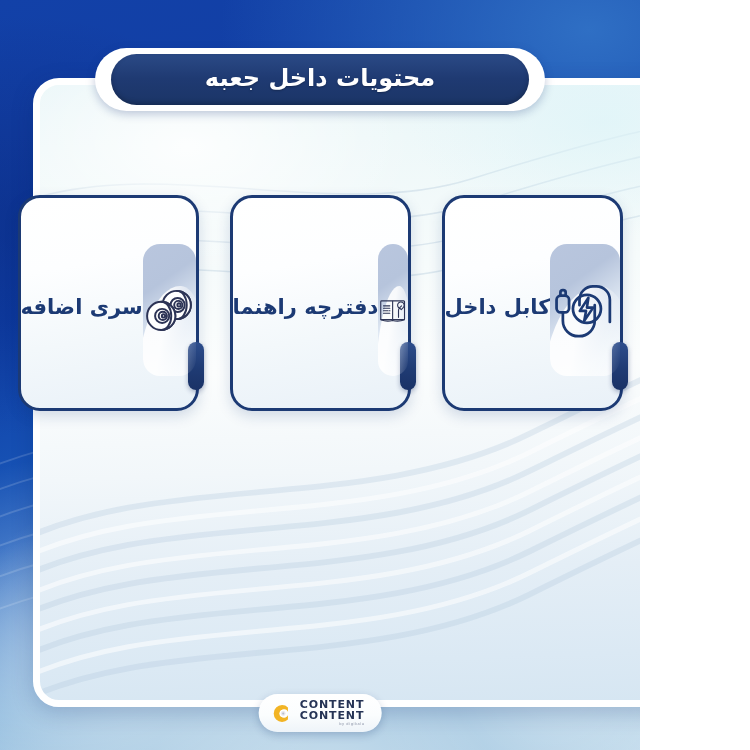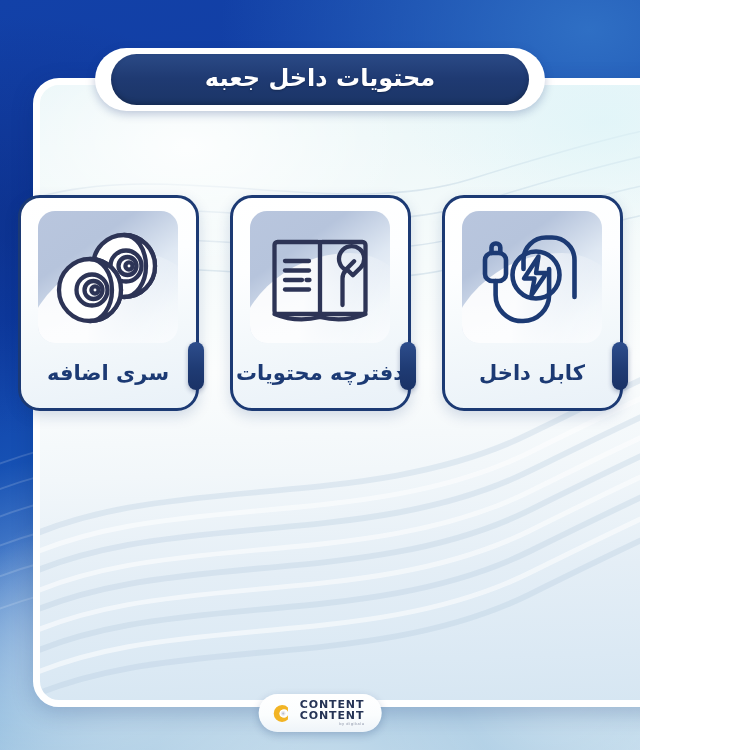--- a/index.html
+++ b/index.html
@@ -76,21 +76,21 @@
     display:flex;justify-content:center;gap:31px;
     direction:rtl;z-index:4;
   }
   .card{
     position:relative;width:181px;height:216px;
     border:3.5px solid #1c3a74;
     border-radius:22px;
     box-sizing:border-box;
     background:linear-gradient(170deg,#ffffff 0%,#fdfeff 32%,#f3f8fb 64%,#e9f1f8 100%);
     box-shadow:0 5px 14px rgba(20,55,120,.17);
-    display:flex;flex-direction:column;align-items:center;
+    display:flex;align-items:center;
     padding-top:13px;
   }
   .icon-tile{
     width:140px;height:132px;border-radius:17px;
     background:linear-gradient(145deg,#b9c6de 0%,#b6c4dc 30%,#dfe8f3 58%,#f2f7fb 82%,#fafcfe 100%);
     position:relative;overflow:hidden;
     display:flex;align-items:center;justify-content:center;
   }
   .icon-tile svg{position:relative;z-index:2;display:block;}
   .tile-sweep{
@@ -232,21 +232,21 @@
             <path d="M21 45.5 H45"></path>
             <path d="M21 55 H38"></path>
             <path d="M42.5 55 H45.5"></path>
             <path d="M21 64.5 H45"></path>
 
             <path d="M78.5 80 V53.5 a11.5 11.5 0 0 1 3.6 -8.4 a12.6 12.6 0 1 1 14.4 -2.4 l-7.6 7.6 l-6.4 -6.4 l7.6 -7.6"></path>
           </g>
         </svg>
       </div>
       <div class="card-label">
-        <span>دفترچه محتویات</span>
+        <span>دفترچه راهنما</span>
       </div>
       <div class="card-tab"></div>
     </div>
 
     <div class="card">
       <div class="icon-tile">
         <div class="tile-sweep"></div>
         <svg width="116" height="106" viewBox="0 0 116 106">
           <g fill="#ffffff" stroke="#2d3456" stroke-width="4.3" stroke-linecap="round" stroke-linejoin="round">
 

